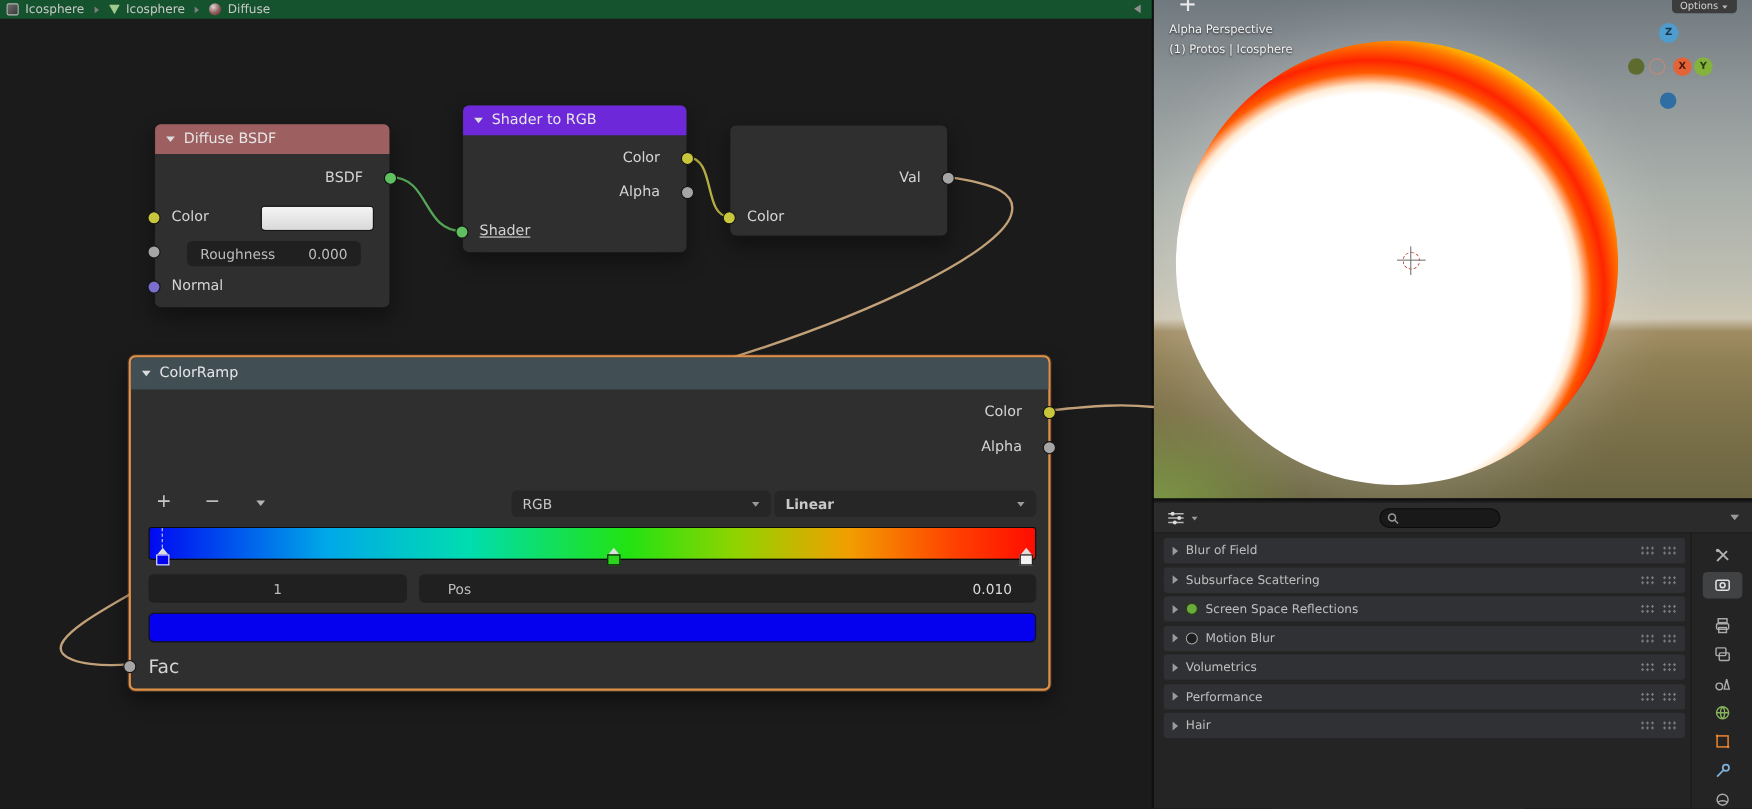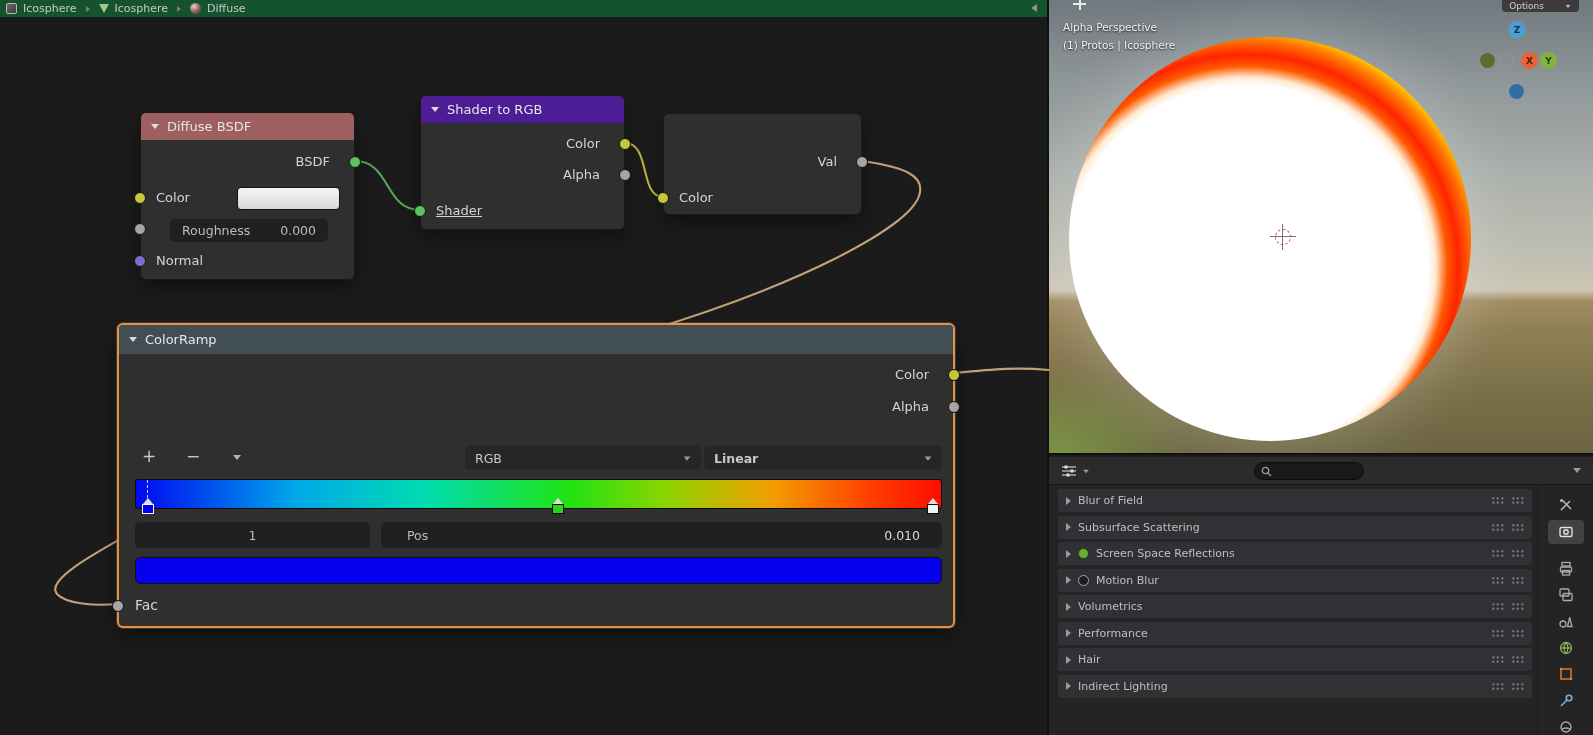--- a/index.html
+++ b/index.html
@@ -27,21 +27,21 @@
   .wires path { fill:none; stroke-width:2.1; stroke-linecap:round; }
   .w-green { stroke:#57a557; }
   .w-yellow { stroke:#b7b043; }
   .w-tan { stroke:#c2a179; stroke-width:1.8; }
 
   .node { position:absolute; background:#2f2f2f; border:1px solid #191919; border-radius:6px;
           box-shadow:0 8px 18px rgba(0,0,0,.4); color:#d4d4d4; font-size:13px; z-index:2; }
   .node-header { height:27px; border-radius:5px 5px 0 0; display:flex; align-items:center;
                  gap:8px; padding:0 10px; color:#e6e6e6; }
   .hd-diffuse { background:#9d5f5f; }
-  .hd-conv { background:#4c1d95;text-align:center; }
+  .hd-conv { background:#6d28d9;text-align:center; }
   .hd-ramp { background:#414f54; height:29px; }
   .tri-d { width:0;height:0;border-left:4.5px solid transparent;border-right:4.5px solid transparent;
            border-top:5.5px solid #dcdcdc; }
   .socket { position:absolute; width:12px; height:12px; border-radius:50%; border:1px solid #141414; z-index:3; }
   .sock-l { left:-7px; } .sock-r { right:-7px; }
   .s-green { background:#5fc05f; } .s-yellow { background:#c8c63a; }
   .s-gray { background:#a5a5a5; } .s-purple { background:#7a6fd0; }
   .nlabel { position:absolute; white-space:nowrap; }
   .nlabel.r { text-align:right; }
 
@@ -84,21 +84,21 @@
   #cursor3d { position:absolute; left:226px; top:229px; width:16px; height:16px; border-radius:50%;
               border:1.5px dashed #d05247; }
   #cursor3d::before, #cursor3d::after { content:""; position:absolute; background:#777; }
   #cursor3d::before { left:-6px; right:-6px; top:6px; height:1px; }
   #cursor3d::after { top:-6px; bottom:-6px; left:6px; width:1px; }
   .vp-tool-icon { position:absolute; left:24px; top:-3px; width:13px; height:13px; }
   .vp-tool-icon::before, .vp-tool-icon::after { content:""; position:absolute; background:#e8e8e8; }
   .vp-tool-icon::before { left:0; right:0; top:6px; height:1.5px; }
   .vp-tool-icon::after { top:0; bottom:0; left:6px; width:1.5px; }
   #options-btn { position:absolute; right:14px; top:0; height:12px; background:#3c3c3c;
-                 border-radius:0 0 4px 4px; display:flex; align-items:center; gap:20px;
+                 border-radius:0 0 4px 4px; display:flex; align-items:center; gap:2px;
                  padding:0 7px; color:#d2d2d2; font-size:9px; }
   #options-btn .tri-d { transform:scale(.6); border-top-color:#bdbdbd; }
   .gz-ball { position:absolute; border-radius:50%; display:flex; align-items:center;
              justify-content:center; font-size:9px; font-weight:bold; }
 
   
   #properties { position:absolute; left:1049px; top:457px; width:544px; height:278px;
                 background:#242424; }
   #props-header { position:absolute; left:0; top:0; width:100%; height:28px; background:#2b2b2b;
                   border-bottom:1px solid #191919; }
@@ -233,21 +233,21 @@
         <span>1</span>
       </div>
       <div class="num-field" style="left:262px; top:197px; width:561px; height:26px; padding:0 22px 0 26px;">
         <span>Pos</span>
         <span style="color:#dcdcdc;">0.010</span>
       </div>
 
       <div class="color-bar" style="left: 16px; top: 232px; width: 807px; height: 27px; background: rgb(5, 0, 238);"></div>
 
       <span class="socket sock-l s-gray" style="top:275px;"></span>
-      <span class="nlabel" style="left:16px; top:272px; font-size:14px;">Fac</span>
+      <span class="nlabel" style="left:16px; top:272px; font-size:17px;">Fac</span>
     </div>
   </div>
 
   <div id="viewport">
     <div id="sphere"></div>
     <div id="cursor3d"></div>
     <span class="vp-tool-icon"></span>
     <span class="vp-text" style="left:14px; top:21px;">Alpha Perspective</span>
     <span class="vp-text" style="left:14px; top:39px;">(1) Protos | Icosphere</span>
     <div id="options-btn">
@@ -330,27 +330,20 @@
         <span class="dots"></span>
         <span class="dots"></span>
       </div>
       <div class="prow">
         <span class="tri-r"></span>
         <span>Hair</span>
         <span class="spacer"></span>
         <span class="dots"></span>
         <span class="dots"></span>
       </div>
-      <div class="prow">
-        <span class="tri-r"></span>
-        <span>Indirect Lighting</span>
-        <span class="spacer"></span>
-        <span class="dots"></span>
-        <span class="dots"></span>
-      </div>
     </div>
 
     <div id="tab-strip">
       <span class="tab-icon" style="top:8px;">
         <svg viewBox="0 0 16 16">
             <path d="M3 13 L12 4 M4 3 L13 12" stroke="#b0b0b0" stroke-width="1.7" fill="none"></path>
             <circle cx="3.5" cy="3.5" r="1.6" fill="#b0b0b0"></circle>
           </svg>
       </span>
       <span class="tab-icon active" style="top:35px;">

